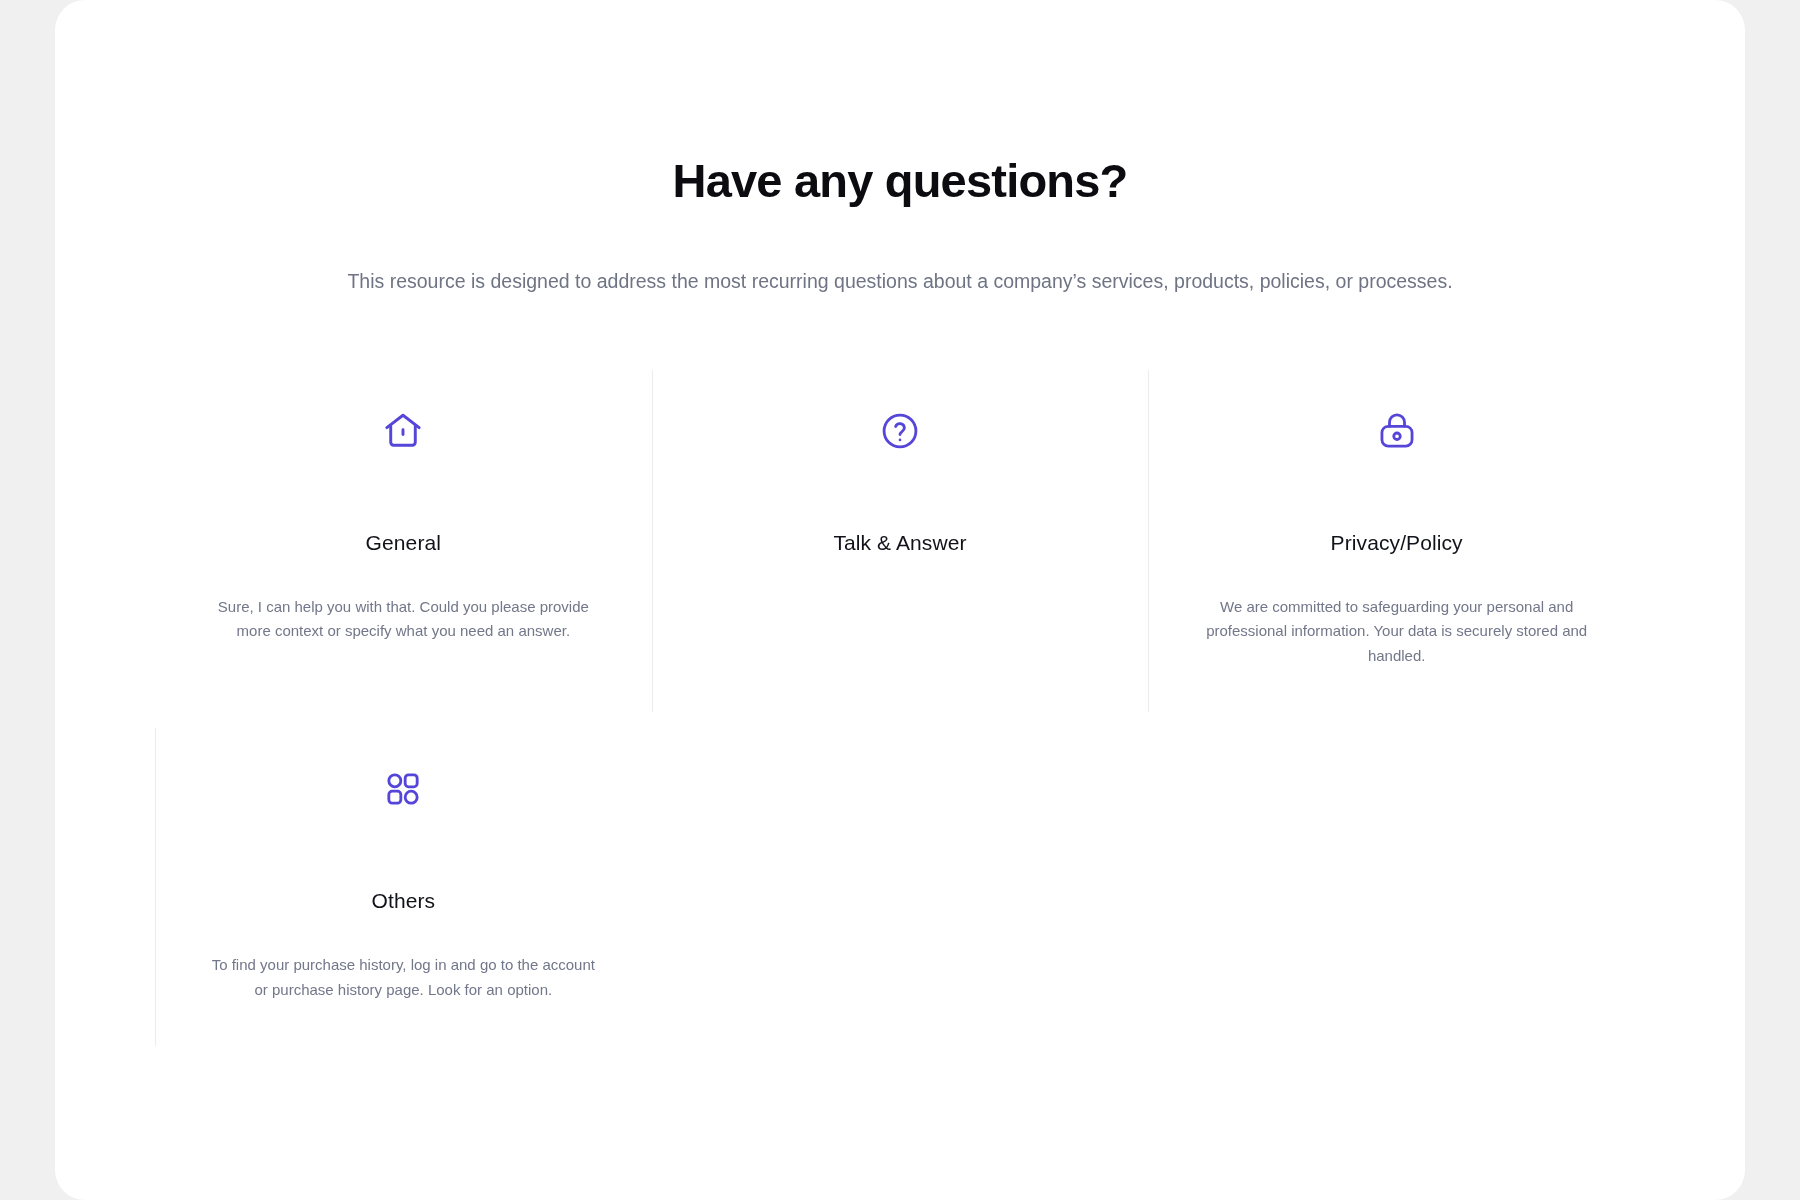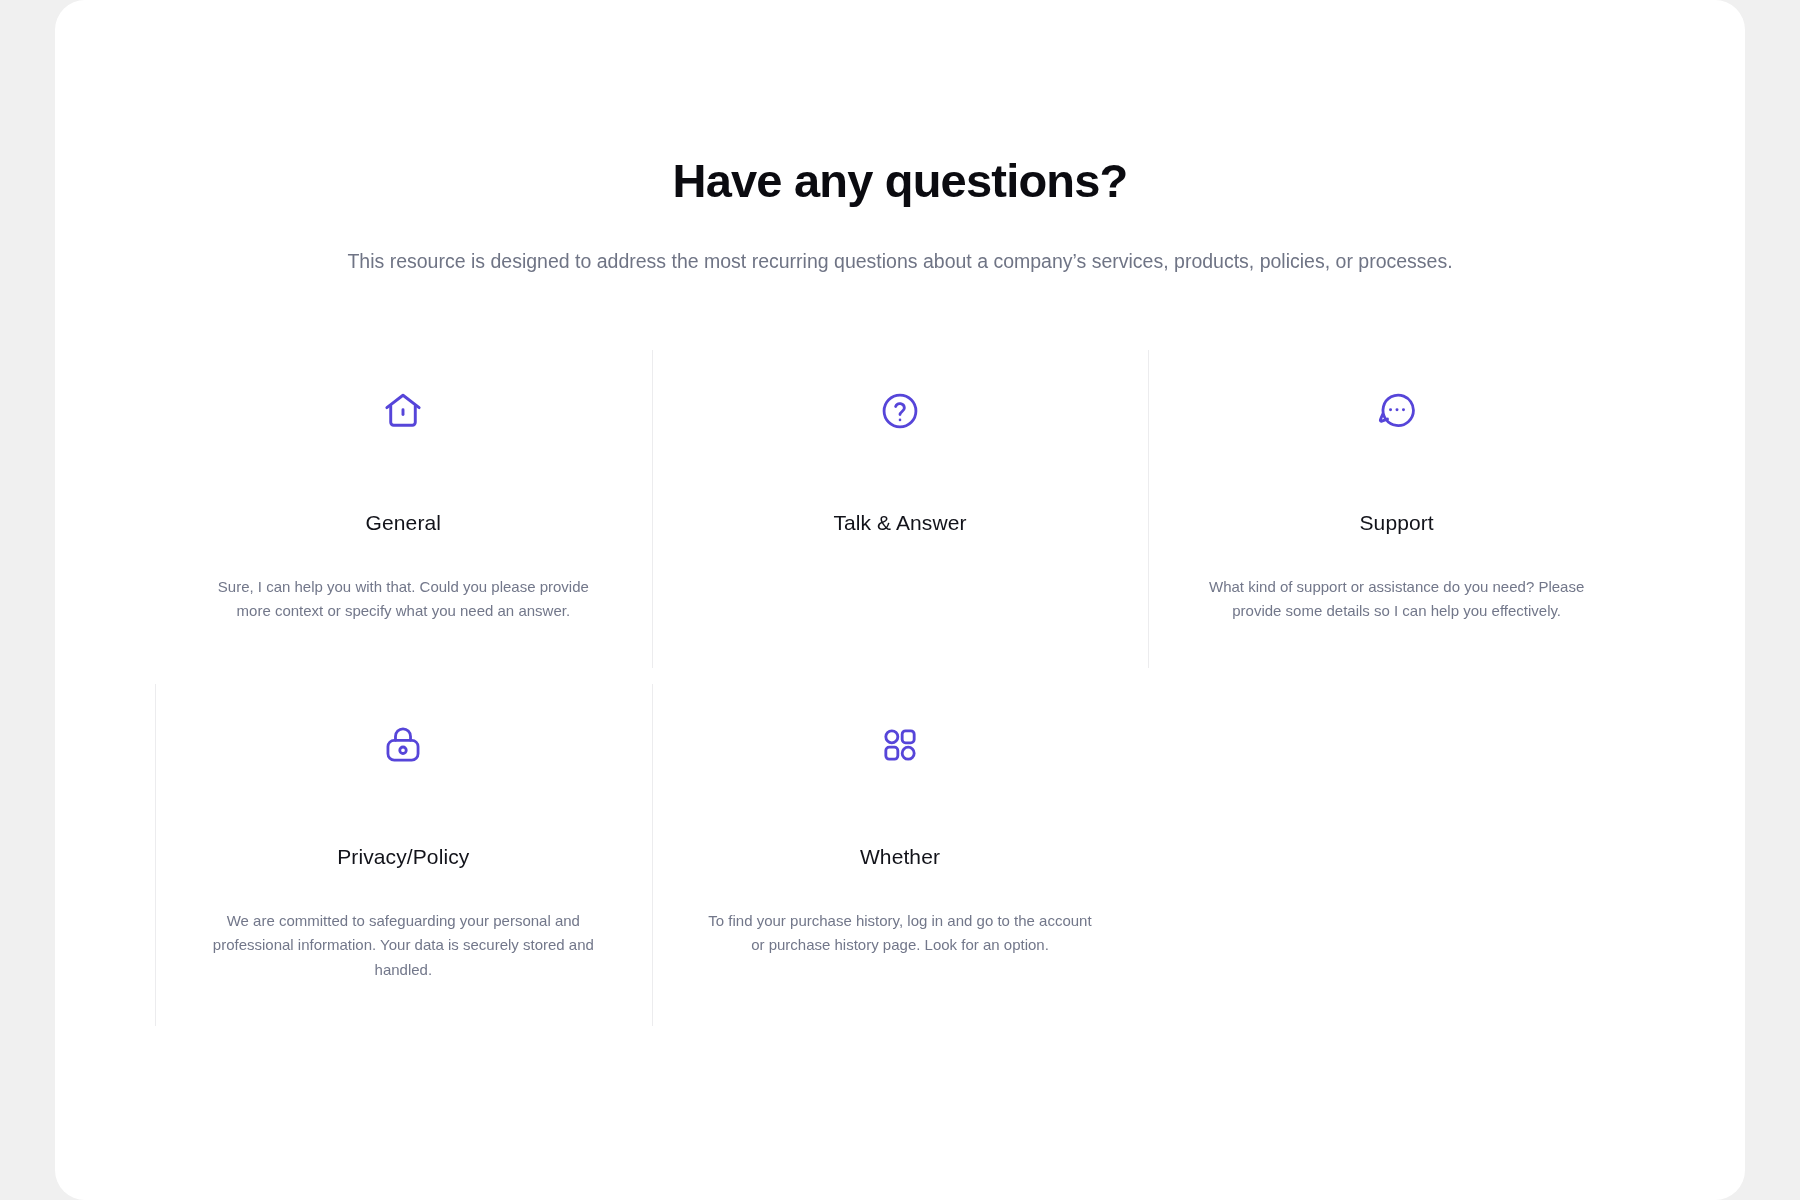--- a/index.html
+++ b/index.html
@@ -23,21 +23,21 @@
   }
   .header { text-align:center; padding-top:155px; }
   .title {
     font-size:47px;
     font-weight:700;
     letter-spacing:-0.8px;
     color:#0b0b10;
     line-height:1.1;
   }
   .subtitle {
-    margin-top:40px;
+    margin-top:60px;
     font-size:19.5px;
     font-weight:400;
     color:#6f7485;
     line-height:1.5;
   }
   .grid {
     margin:0 auto;
     margin-top:66px;
     width:1490px;
     display:grid;
@@ -109,33 +109,20 @@
         <span class="icon-wrap">
           <svg width="42" height="42" viewBox="0 0 24 24" fill="none" stroke="#5645d9" stroke-width="1.6" stroke-linecap="round" stroke-linejoin="round">
             <circle cx="12" cy="12" r="9.1"></circle>
             <path d="M9.5 9.4a2.6 2.6 0 0 1 5 .9c0 1.7-2.5 2.2-2.5 3.7"></path>
             <circle cx="12" cy="17.1" r="0.75" fill="#5645d9" stroke="none"></circle>
           </svg>
         </span>
         <h2 class="cell-title">Talk &amp; Answer</h2>
       </div>
 
-      <div class="cell divided-left">
-        <span class="icon-wrap">
-          <svg width="42" height="42" viewBox="0 0 24 24" fill="none" stroke="#5645d9" stroke-width="1.6" stroke-linecap="round" stroke-linejoin="round">
-            <path d="M20.8 11.3a8.7 8.7 0 1 1-5.6-8.1 8.7 8.7 0 0 1 5.6 8.1Z" transform="translate(0.6 0.3)"></path>
-            <path d="M6.6 16.6c-1.3.4-2.6.9-3.3 1.2-.5.2-1-.3-.8-.8.3-.8.8-2 1.3-3.1"></path>
-            <circle cx="8.3" cy="11.3" r="0.85" fill="#5645d9" stroke="none"></circle>
-            <circle cx="12" cy="11.3" r="0.85" fill="#5645d9" stroke="none"></circle>
-            <circle cx="15.7" cy="11.3" r="0.85" fill="#5645d9" stroke="none"></circle>
-          </svg>
-        </span>
-        <h2 class="cell-title">Support</h2>
-        <p class="cell-desc">What kind of support or assistance do you need? Please provide some details so I can help you effectively.</p>
-      </div>
 
 
       <div class="cell divided-left">
         <span class="icon-wrap">
           <svg width="42" height="42" viewBox="0 0 24 24" fill="none" stroke="#5645d9" stroke-width="1.6" stroke-linecap="round" stroke-linejoin="round">
             <rect x="3.4" y="9.3" width="17.2" height="11.3" rx="3.6"></rect>
             <path d="M7.7 9.3V7.1a4.3 4.3 0 0 1 8.6 0v2.2"></path>
             <circle cx="12" cy="15" r="1.85"></circle>
           </svg>
         </span>
@@ -145,19 +132,19 @@
 
       <div class="cell divided-left">
         <span class="icon-wrap">
           <svg width="40" height="40" viewBox="0 0 24 24" fill="none" stroke="#5645d9" stroke-width="1.7" stroke-linecap="round" stroke-linejoin="round">
             <circle cx="7.1" cy="7.1" r="3.6"></circle>
             <rect x="13.3" y="3.5" width="7.2" height="7.2" rx="2"></rect>
             <rect x="3.5" y="13.3" width="7.2" height="7.2" rx="2"></rect>
             <circle cx="16.9" cy="16.9" r="3.6"></circle>
           </svg>
         </span>
-        <h2 class="cell-title">Whether</h2>
+        <h2 class="cell-title">Others</h2>
         <p class="cell-desc">To find your purchase history, log in and go to the account or purchase history page. Look for an option.</p>
       </div>
 
     </div>
   </section>
 </div>
 
 </body></html>

